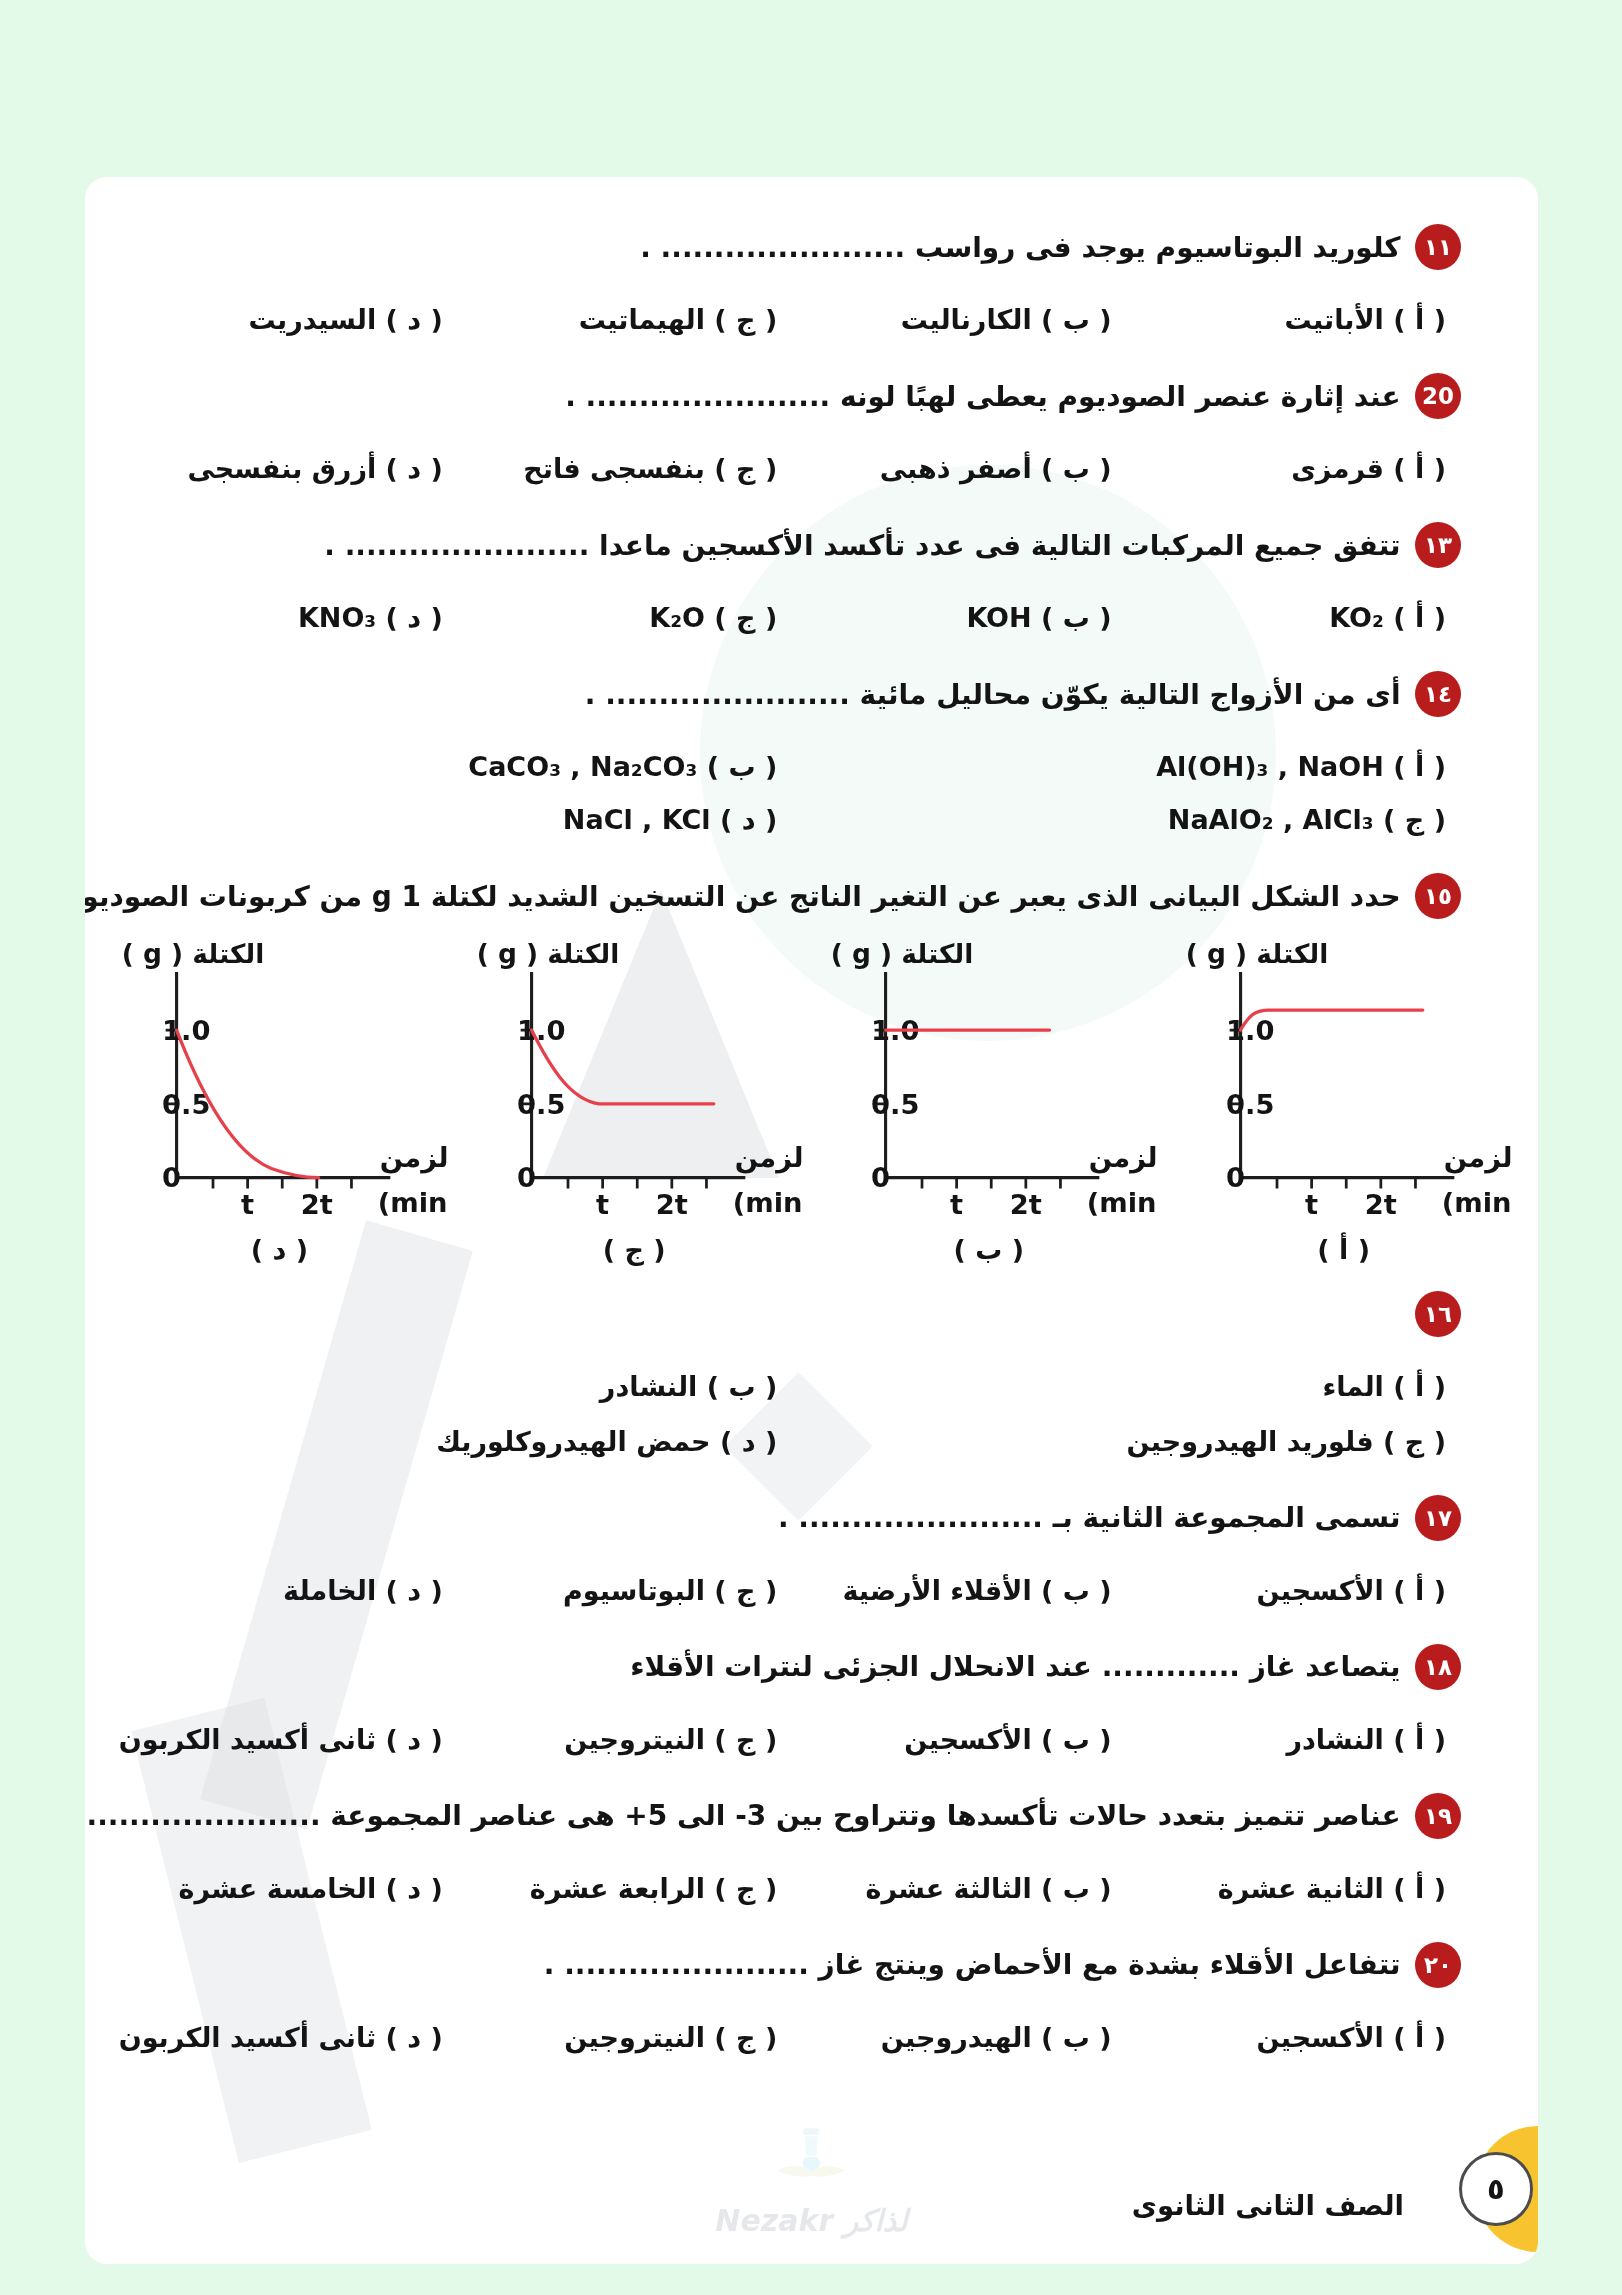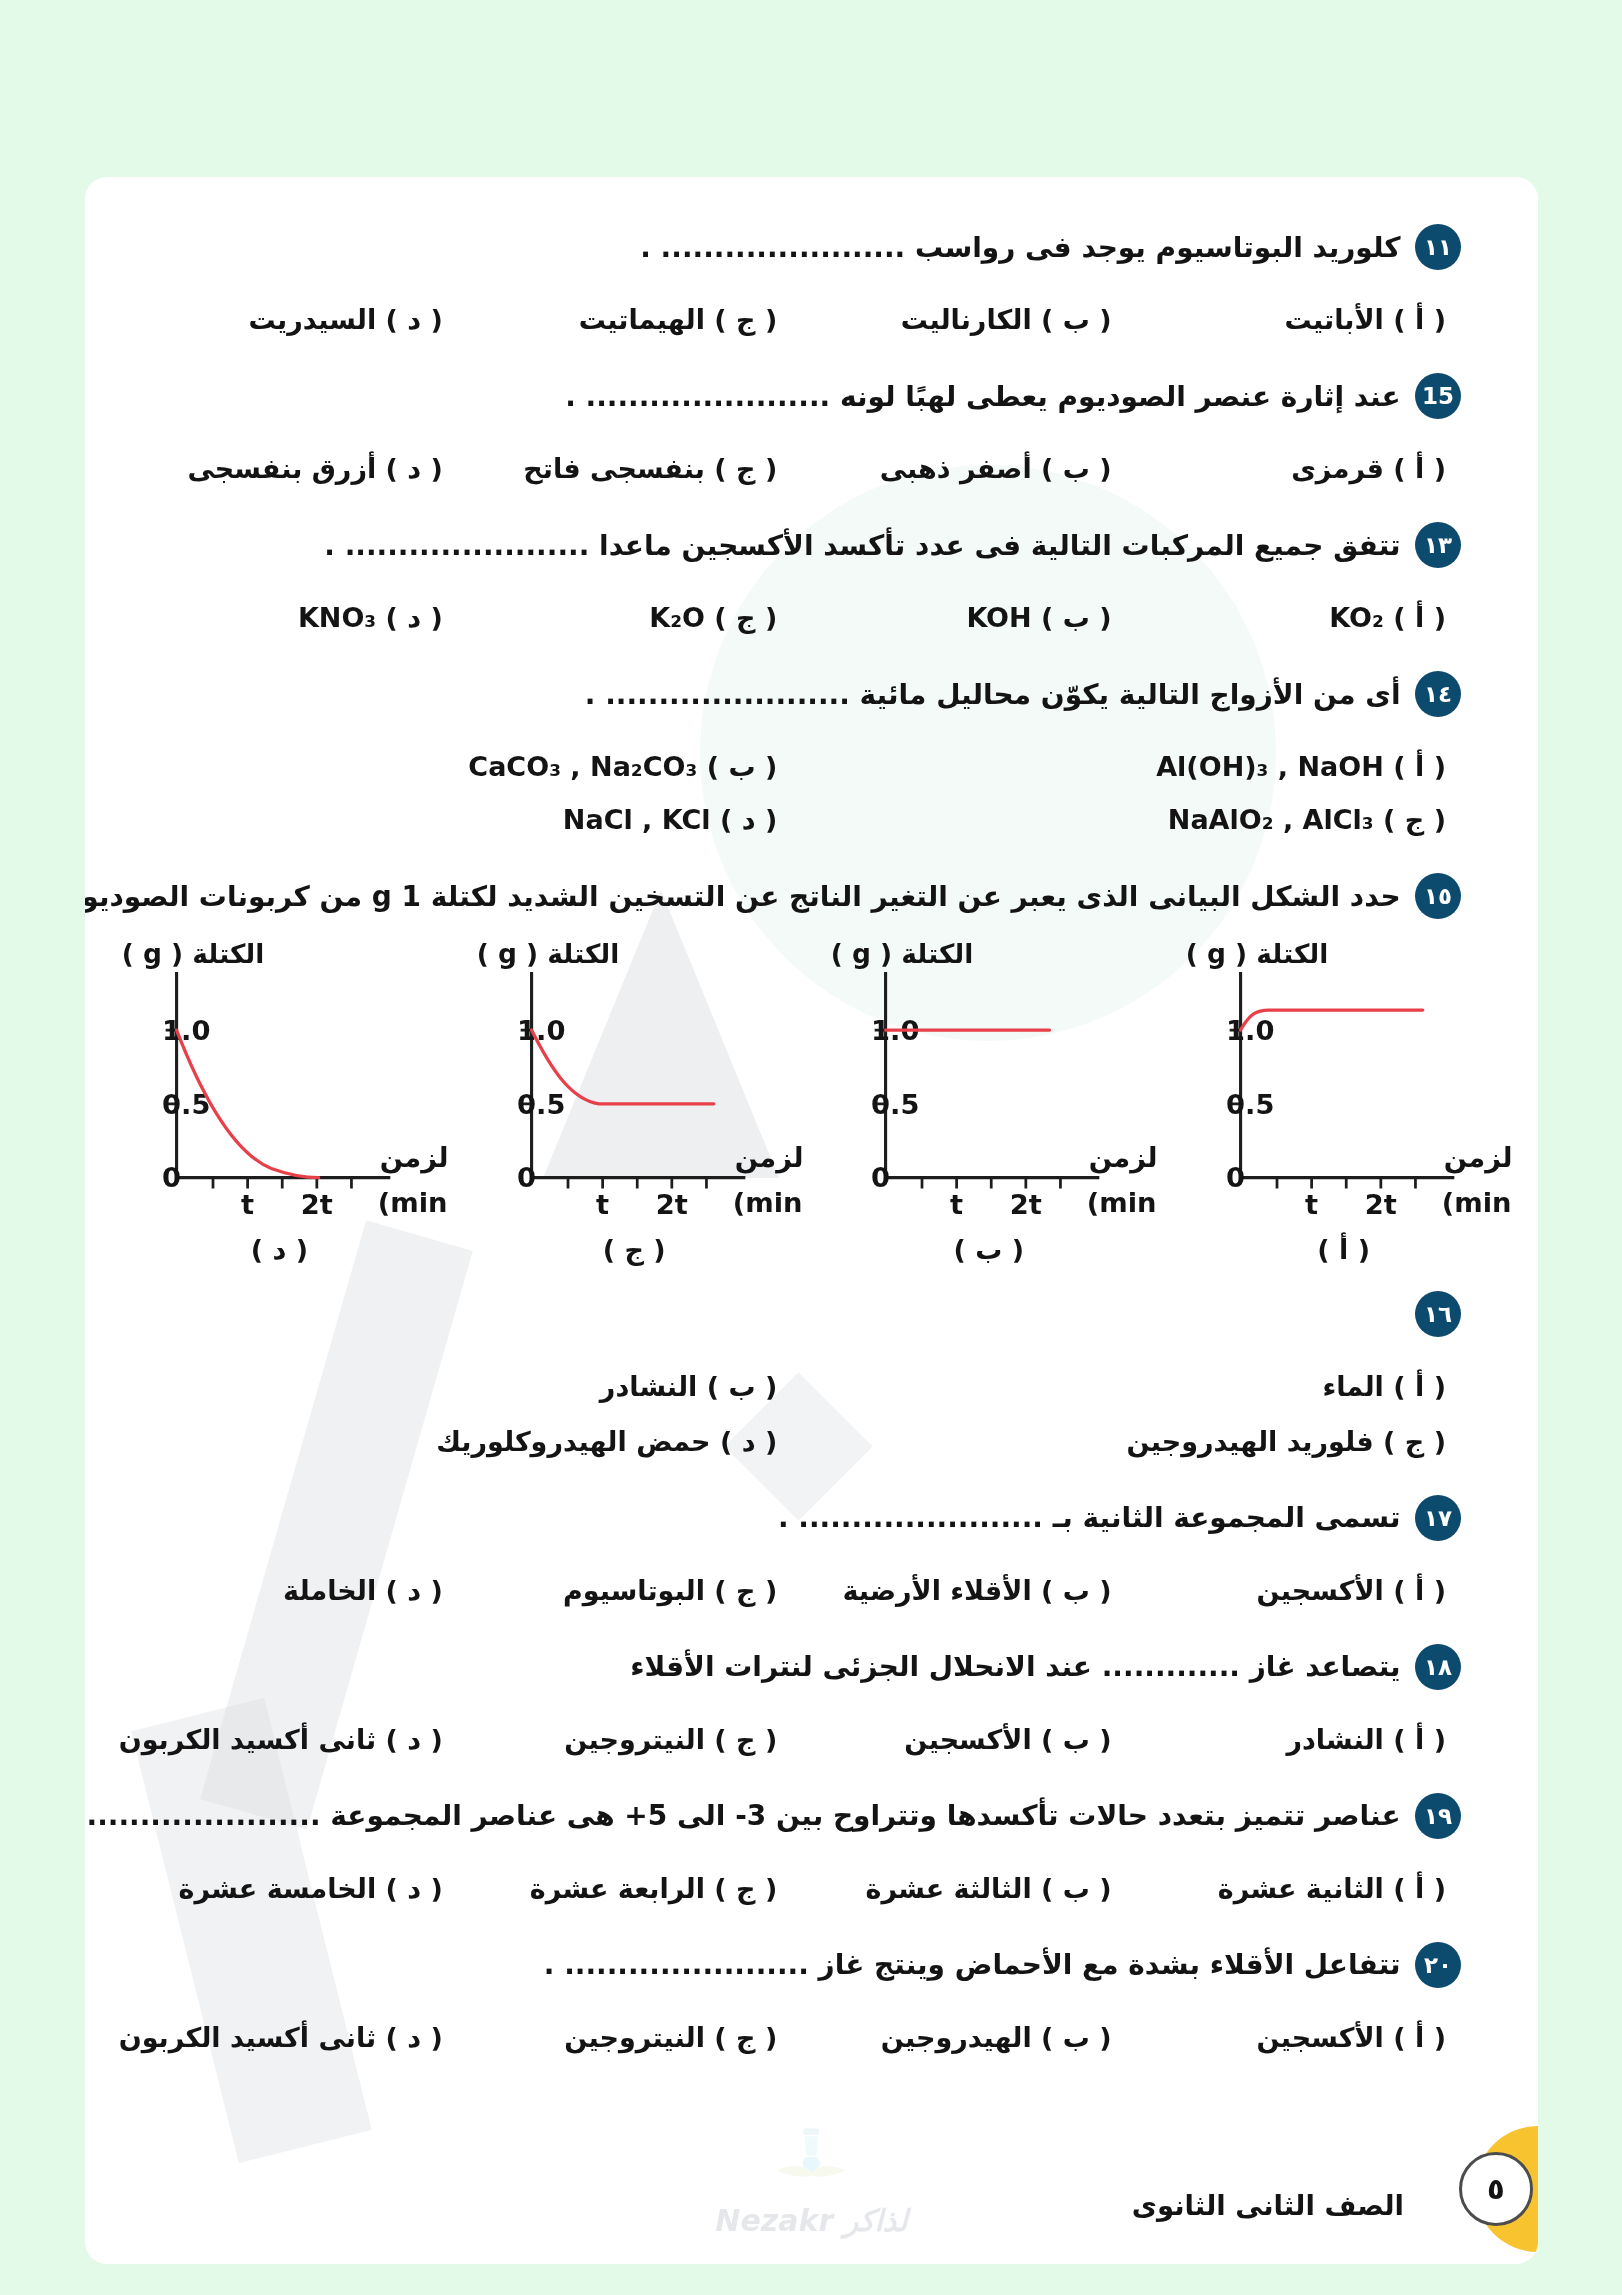--- a/index.html
+++ b/index.html
@@ -25,21 +25,21 @@
     transform:rotate(-14deg);}
   .wm-diamond{left:661px;top:1217px;width:105px;height:105px;background:#dce1e4;opacity:.4;
     transform:rotate(45deg);}
   .brand-wm{position:absolute;left:50%;bottom:26px;transform:translateX(-50%);
     text-align:center;opacity:.45;z-index:0;}
   .brand-wm .lamp{display:block;margin:0 auto 3.9px;}
   .brand-text{font-size:30px;font-weight:bold;font-style:italic;color:#c6ccd4;direction:ltr;}
   
   .content{position:relative;z-index:1;padding:47px 0 0;}
   .q-head{display:flex;align-items:center;gap:14.4px;padding:0 77px 0 26px;margin:0 0 34px;}
-  .qnum{flex:0 0 auto;width:46px;height:46px;border-radius:50%;background:#0c4a6e;
+  .qnum{flex:0 0 auto;width:46px;height:46px;border-radius:50%;background:#b91c1c;
     color:#fff;font-size:23px;font-weight:bold;display:inline-flex;
     align-items:center;justify-content:center;}
   .q-text{margin:0;font-size:28px;font-weight:bold;white-space:nowrap;}
   .opts{display:grid;padding:0 92px 0 23.6px;margin:0 0 38px;}
   .cols4{grid-template-columns:repeat(4,1fr);}
   .cols2{grid-template-columns:1fr 1fr;}
   .opt{font-size:27px;font-weight:bold;text-align:right;white-space:nowrap;}
   .opt-f{font-weight:600;}
   
   .charts{display:flex;flex-direction:row;padding:0 17px;margin:3.9px 0 26px;}
@@ -84,21 +84,21 @@
       <div class="opts cols4">
         <span class="opt">( أ ) الأباتيت</span>
         <span class="opt">( ب ) الكارناليت</span>
         <span class="opt">( ج ) الهيماتيت</span>
         <span class="opt">( د ) السيدريت</span>
       </div>
     </section>
 
     <section>
       <div class="q-head">
-        <span class="qnum">15</span>
+        <span class="qnum">20</span>
         <p class="q-text">عند إثارة عنصر الصوديوم يعطى لهبًا لونه ....................... .</p>
       </div>
       <div class="opts cols4">
         <span class="opt">( أ ) قرمزى</span>
         <span class="opt">( ب ) أصفر ذهبى</span>
         <span class="opt">( ج ) بنفسجى فاتح</span>
         <span class="opt">( د ) أزرق بنفسجى</span>
       </div>
     </section>
 

